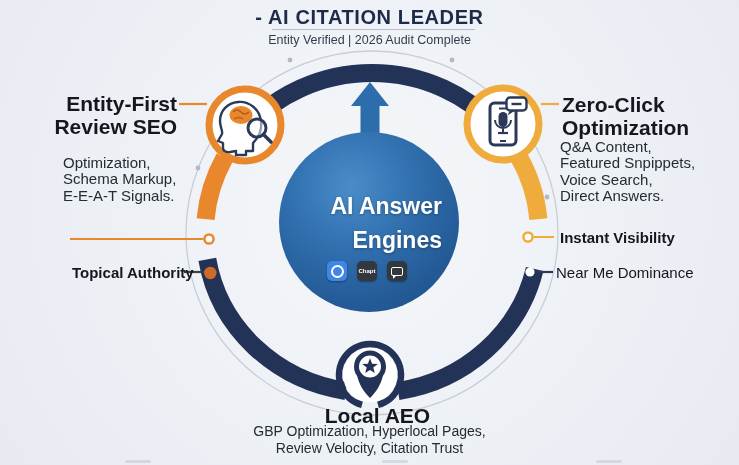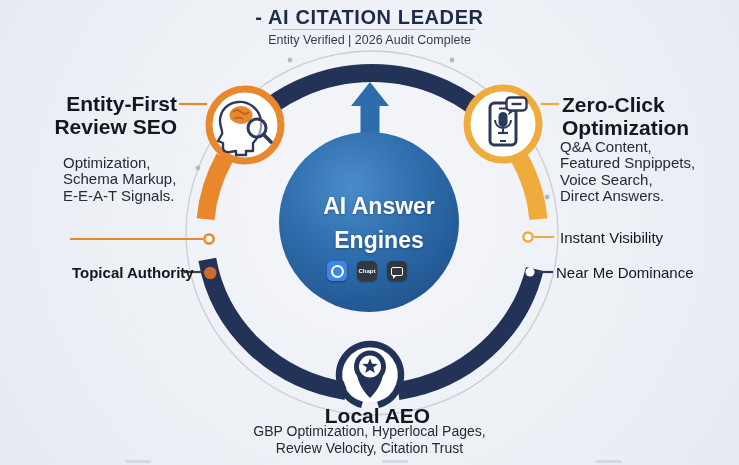--- a/index.html
+++ b/index.html
@@ -12,23 +12,23 @@
   .title-divider{top:29px;left:272px;width:203px;height:1px;background:#b7bdc8;}
   .subtitle{top:33px;left:0;width:739px;text-align:center;font-size:12.5px;color:#333c4b;}
   .heading{font-size:21px;line-height:23px;font-weight:bold;color:#14171e;}
   .h-left{top:92px;left:20px;width:157px;text-align:right;}
   .h-right{top:93px;left:562px;width:170px;text-align:left;}
   .body-text{font-size:15px;line-height:16.4px;color:#262b33;}
   .b-left{top:155px;left:63px;width:140px;}
   .b-right{top:139px;left:560px;width:160px;}
   .callout{font-size:15px;color:#14171e;white-space:nowrap;}
   .c-topical{top:264px;left:72px;font-weight:600;}
-  .c-instant{top:229px;left:560px;font-weight:normal;}
+  .c-instant{top:229px;left:560px;font-weight:bold;}
   .c-nearme{top:264px;left:556px;font-weight:normal;}
-  .sphere-text{top:189px;left:289px;width:180px;text-align:center;font-size:23px;
+  .sphere-text{top:189px;left:262px;width:180px;text-align:right;font-size:23px;
     line-height:34px;font-weight:bold;color:#ffffff;text-shadow:0 1px 3px rgba(0,0,0,.3);}
   .h-bottom{top:404px;left:0;width:739px;text-align:center;margin-left:8px;}
   .b-bottom{top:423px;left:0;width:739px;text-align:center;font-size:14px;line-height:17px;color:#262b33;}
   .app-badge{width:20px;height:20px;border-radius:5px;display:flex;align-items:center;
     justify-content:center;box-shadow:0 1px 2px rgba(0,0,0,.35);}
   .app-1{top:261px;left:327px;background:#3f86e8;}
   .app-2{top:261px;left:357px;background:#33383f;color:#fff;font-size:6px;font-weight:bold;}
   .app-3{top:261px;left:387px;background:#33383f;}
   .app-ring{width:9px;height:9px;border:2px solid #fff;border-radius:50%;}
   .app-bubble{position:relative;width:10px;height:7px;border:1.5px solid #fff;border-radius:2px;}

